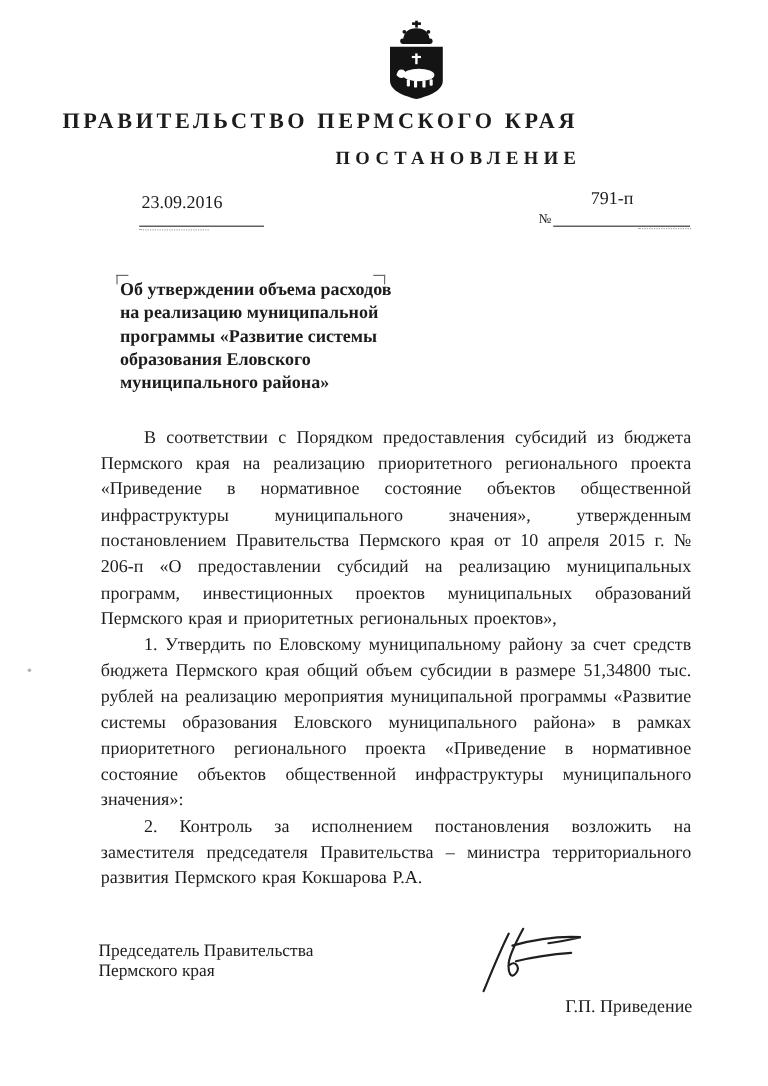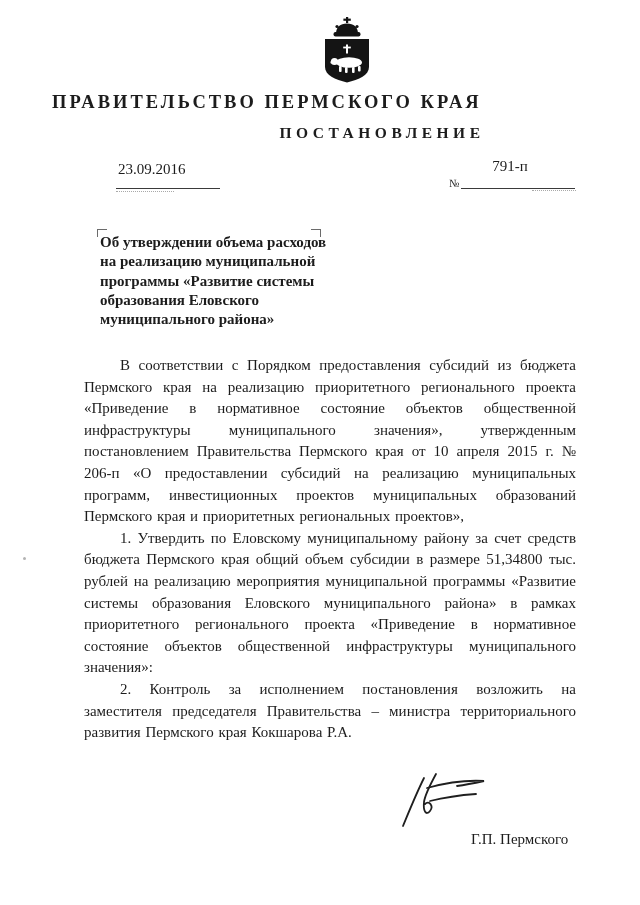--- a/index.html
+++ b/index.html
@@ -108,27 +108,29 @@
 программы «Развитие системы
 образования Еловского
 муниципального района»</div>
 
   <div class="body-text">
     <p>В соответствии с Порядком предоставления субсидий из бюджета Пермского края на реализацию приоритетного регионального проекта «Приведение в нормативное состояние объектов общественной инфраструктуры муниципального значения», утвержденным постановлением Правительства Пермского края от 10 апреля 2015 г. № 206-п «О предоставлении субсидий на реализацию муниципальных программ, инвестиционных проектов муниципальных образований Пермского края и приоритетных региональных проектов»,</p>
     <p>1. Утвердить по Еловскому муниципальному району за счет средств бюджета Пермского края общий объем субсидии в размере 51,34800 тыс. рублей на реализацию мероприятия муниципальной программы «Развитие системы образования Еловского муниципального района» в рамках приоритетного регионального проекта «Приведение в нормативное состояние объектов общественной инфраструктуры муниципального значения»:</p>
     <p>2. Контроль за исполнением постановления возложить на заместителя председателя Правительства – министра территориального развития Пермского края Кокшарова Р.А.</p>
   </div>
 
+  <div class="sig-position">Председатель Правительства
+Пермского края</div>
 
   <svg class="sig-scribble" viewBox="0 0 108 82" xmlns="http://www.w3.org/2000/svg" aria-hidden="true">
     <g fill="none" stroke="#1f1f1f" stroke-width="1.8" stroke-linecap="round">
       <path d="M20,56 C25,44 33,24 41,8"></path>
       <path d="M53,4 C47,15 42,25 41,32 C40,41 43,46 47,41 C51,36 46,30 42,34"></path>
       <path d="M44,18 C62,13 84,10 101,11 C92,13 82,15 74,16"></path>
       <path d="M47,31 C63,27 79,25 93,24"></path>
     </g>
   </svg>
 
-  <div class="sig-name">Г.П. Пермского</div>
+  <div class="sig-name">Г.П. Приведение</div>
 
   <div class="artifact-dot"></div>
 
 </div>
 
 </body></html>

